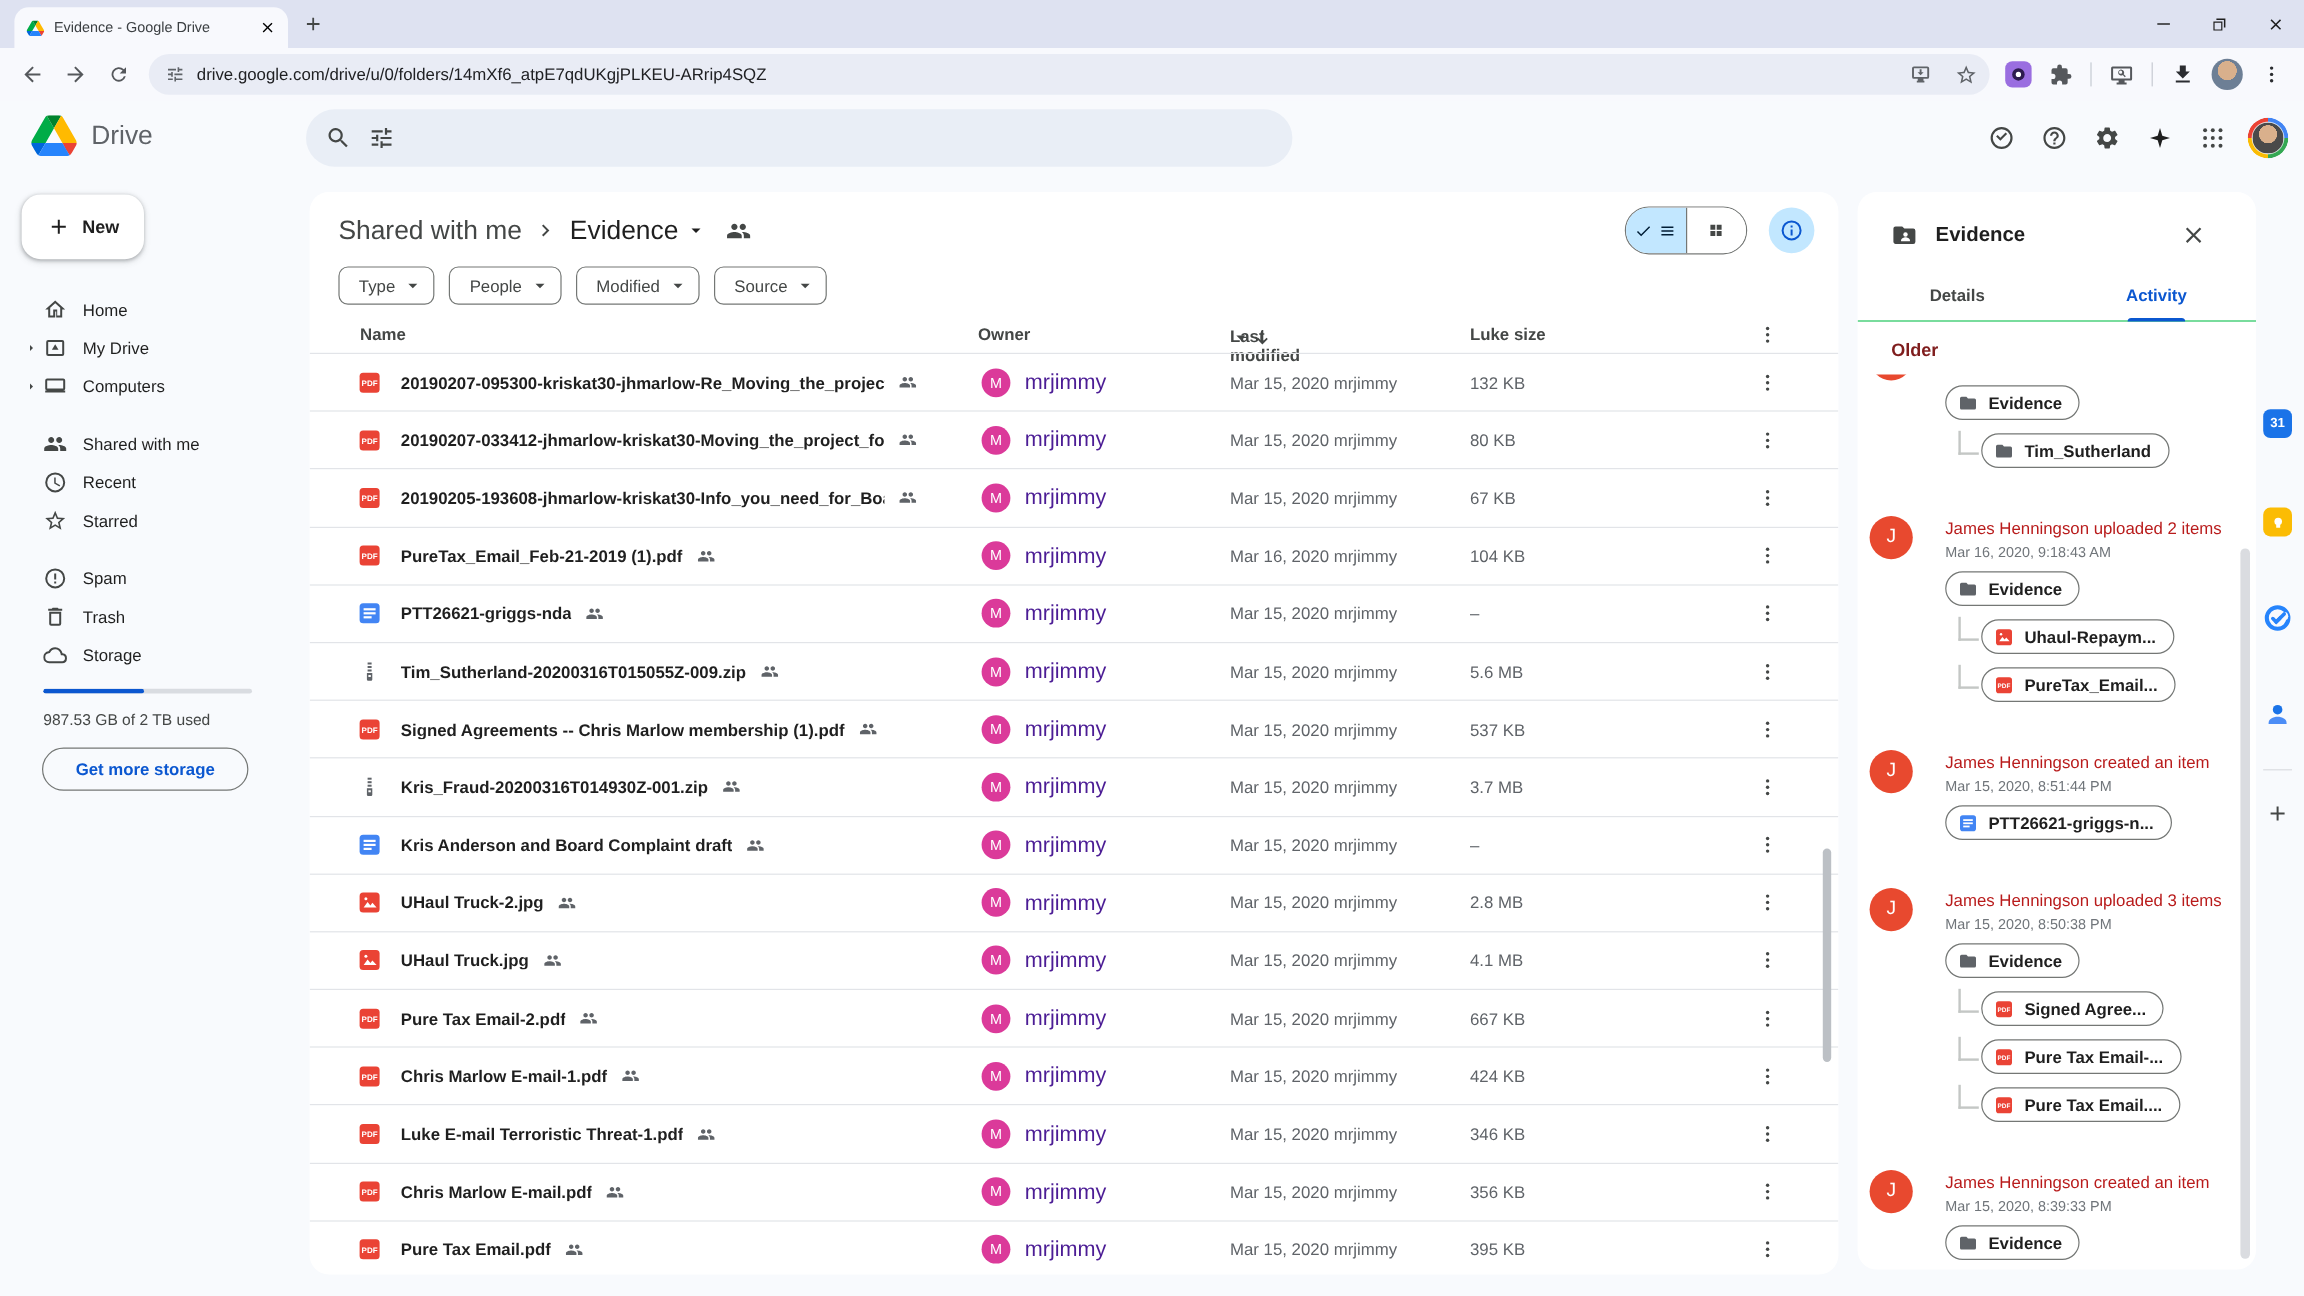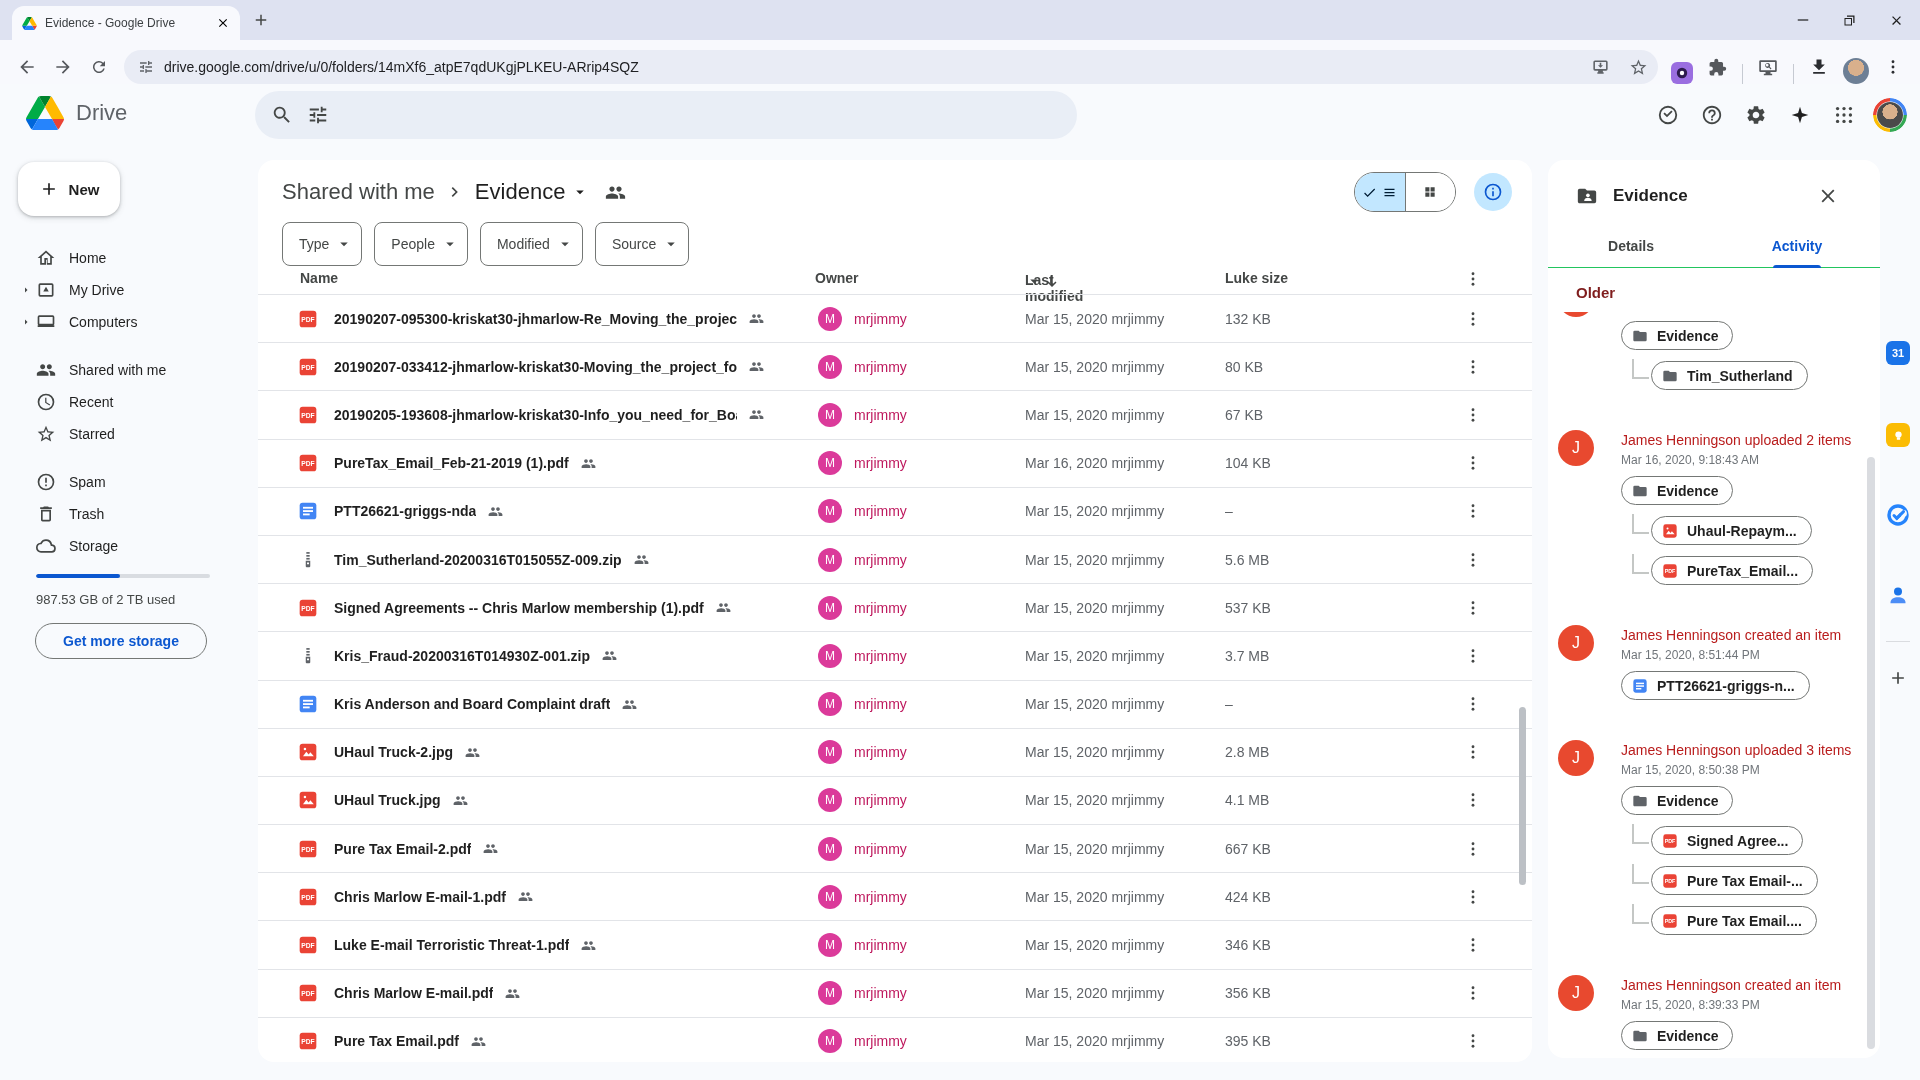--- a/index.html
+++ b/index.html
@@ -11,21 +11,21 @@
   
   .tabstrip { position:absolute; left:0; top:0; width:1920px; height:40px; background:#dee2f1; }
   .tab { position:absolute; left:12px; top:6px; width:228px; height:34px; background:#f8f9fd;
     border-radius:12px 12px 0 0; display:flex; align-items:center; padding:0 10px; gap:8px; }
   .tab-title { flex:1; font-size:12px; color:#3c4043; white-space:nowrap; overflow:hidden; }
   .newtab { position:absolute; left:252px; top:11px; width:18px; height:18px; color:#444746; }
   .wincontrols { position:absolute; right:0; top:0; height:40px; display:flex; }
   .winbtn { width:47px; height:40px; display:flex; align-items:center; justify-content:center; color:#1f1f1f; }
 
   .toolbar { position:absolute; left:0; top:40px; width:1920px; height:44px; background:#f8f9fd;
-    display:flex; align-items:flex-end; padding:0 10px; gap:2px; }
+    display:flex; align-items:center; padding:0 10px; gap:2px; }
   .navbtn { width:34px; height:34px; border-radius:50%; display:flex; align-items:center; justify-content:center; color:#55585c; }
   .omnibox { flex:1; height:34px; border-radius:17px; background:#e9ecf5; margin:0 6px;
     display:flex; align-items:center; padding:0 6px 0 14px; gap:10px; min-width:0; }
   .urltext { flex:1; font-size:14px; color:#202124; white-space:nowrap; overflow:hidden; }
   .obicon { width:28px; height:28px; border-radius:50%; display:flex; align-items:center; justify-content:center; color:#5f6368; }
   .extpurple { width:22px; height:22px; border-radius:6px; background:#9a6ee0; display:flex; align-items:center; justify-content:center; margin:0 5px; }
   .tdivider { width:1px; height:20px; background:#c6cad2; margin:0 6px; }
   .chromeavatar { width:26px; height:26px; border-radius:50%; margin:0 5px;
     background:radial-gradient(circle at 50% 38%, #d9b08c 0 38%, #6d7f95 39% 100%); }
 
@@ -72,41 +72,41 @@
   .crumb-current { font-size:22px; color:#1f1f1f; }
   .crumbspacer { flex:1; }
   .viewtoggle { width:102px; height:40px; border:1px solid #747775; border-radius:20px; display:flex; overflow:hidden; }
   .seg { flex:1; display:flex; align-items:center; justify-content:center; gap:5px; }
   .seg-list { background:#c2e7ff; color:#001d35; }
   .seg-grid { background:#fff; color:#444746; border-left:1px solid #747775; }
   .infobtn { margin-left:18px; width:38px; height:38px; border-radius:50%; background:#c2e7ff;
     display:flex; align-items:center; justify-content:center; color:#0b57d0; }
 
   .chiprow { position:absolute; top:62px; left:24px; display:flex; gap:12px; }
-  .fchip { height:44px; border:1px solid #747775; border-radius:8px; padding:0 8px 0 16px;
+  .fchip { height:32px; border:1px solid #747775; border-radius:8px; padding:0 8px 0 16px;
     display:flex; align-items:center; gap:6px; font-size:14px; color:#444746; }
   .fchip .ic { color:#444746; }
 
   .thead { position:absolute; top:108px; left:0; right:0; height:26px; font-size:14px; font-weight:bold; color:#444746; }
   .thead span, .thead .hgroup { position:absolute; top:2px; }
   .h-name { left:42px; } .h-owner { left:557px; } .h-mod { left:767px; display:flex; align-items:center; gap:4px; }
   .h-size { left:967px; } .h-menu { left:1206px; color:#444746; }
   .h-sort { margin-left:18px; color:#444746; }
 
   .rows { position:absolute; top:134px; left:0; right:0; bottom:0; }
   .frow { height:48.2px; position:relative; border-top:1px solid #e2e4e8; }
   .frow > * { position:absolute; top:50%; transform:translateY(-50%); }
   .c-icon { left:40px; }
   .c-name { left:76px; display:flex; align-items:center; gap:12px; max-width:430px; }
   .c-name .fname { font-size:14px; font-weight:bold; color:#1f1f1f; white-space:nowrap; overflow:hidden; }
   .c-name .ic { color:#5f6368; }
   .c-owner { left:560px; display:flex; align-items:center; gap:12px; }
   .mavatar { width:24px; height:24px; border-radius:50%; background:#db3a9a; color:#fff; font-size:12px;
     display:flex; align-items:center; justify-content:center; }
-  .ownname { font-size:14px; color:#be185d; }
+  .ownname { font-size:18px; color:#4c1d95; }
   .c-mod { left:767px; font-size:14px; color:#5f6368; }
   .c-size { left:967px; font-size:14px; color:#5f6368; }
   .c-menu { left:1206px; color:#444746; }
   .listscroll { position:absolute; right:6px; top:547px; width:7px; height:178px; border-radius:4px; background:#bcc0c5; }
 
   
   .actcard { position:absolute; left:1548px; top:160px; width:332px; height:898px; background:#fff;
     border-radius:16px; overflow:hidden; }
   .pheader { position:absolute; top:22px; left:28px; right:20px; height:28px; display:flex; align-items:center; }
   .ptitle { margin-left:15px; font-size:17px; font-weight:bold; color:#1f1f1f; }

